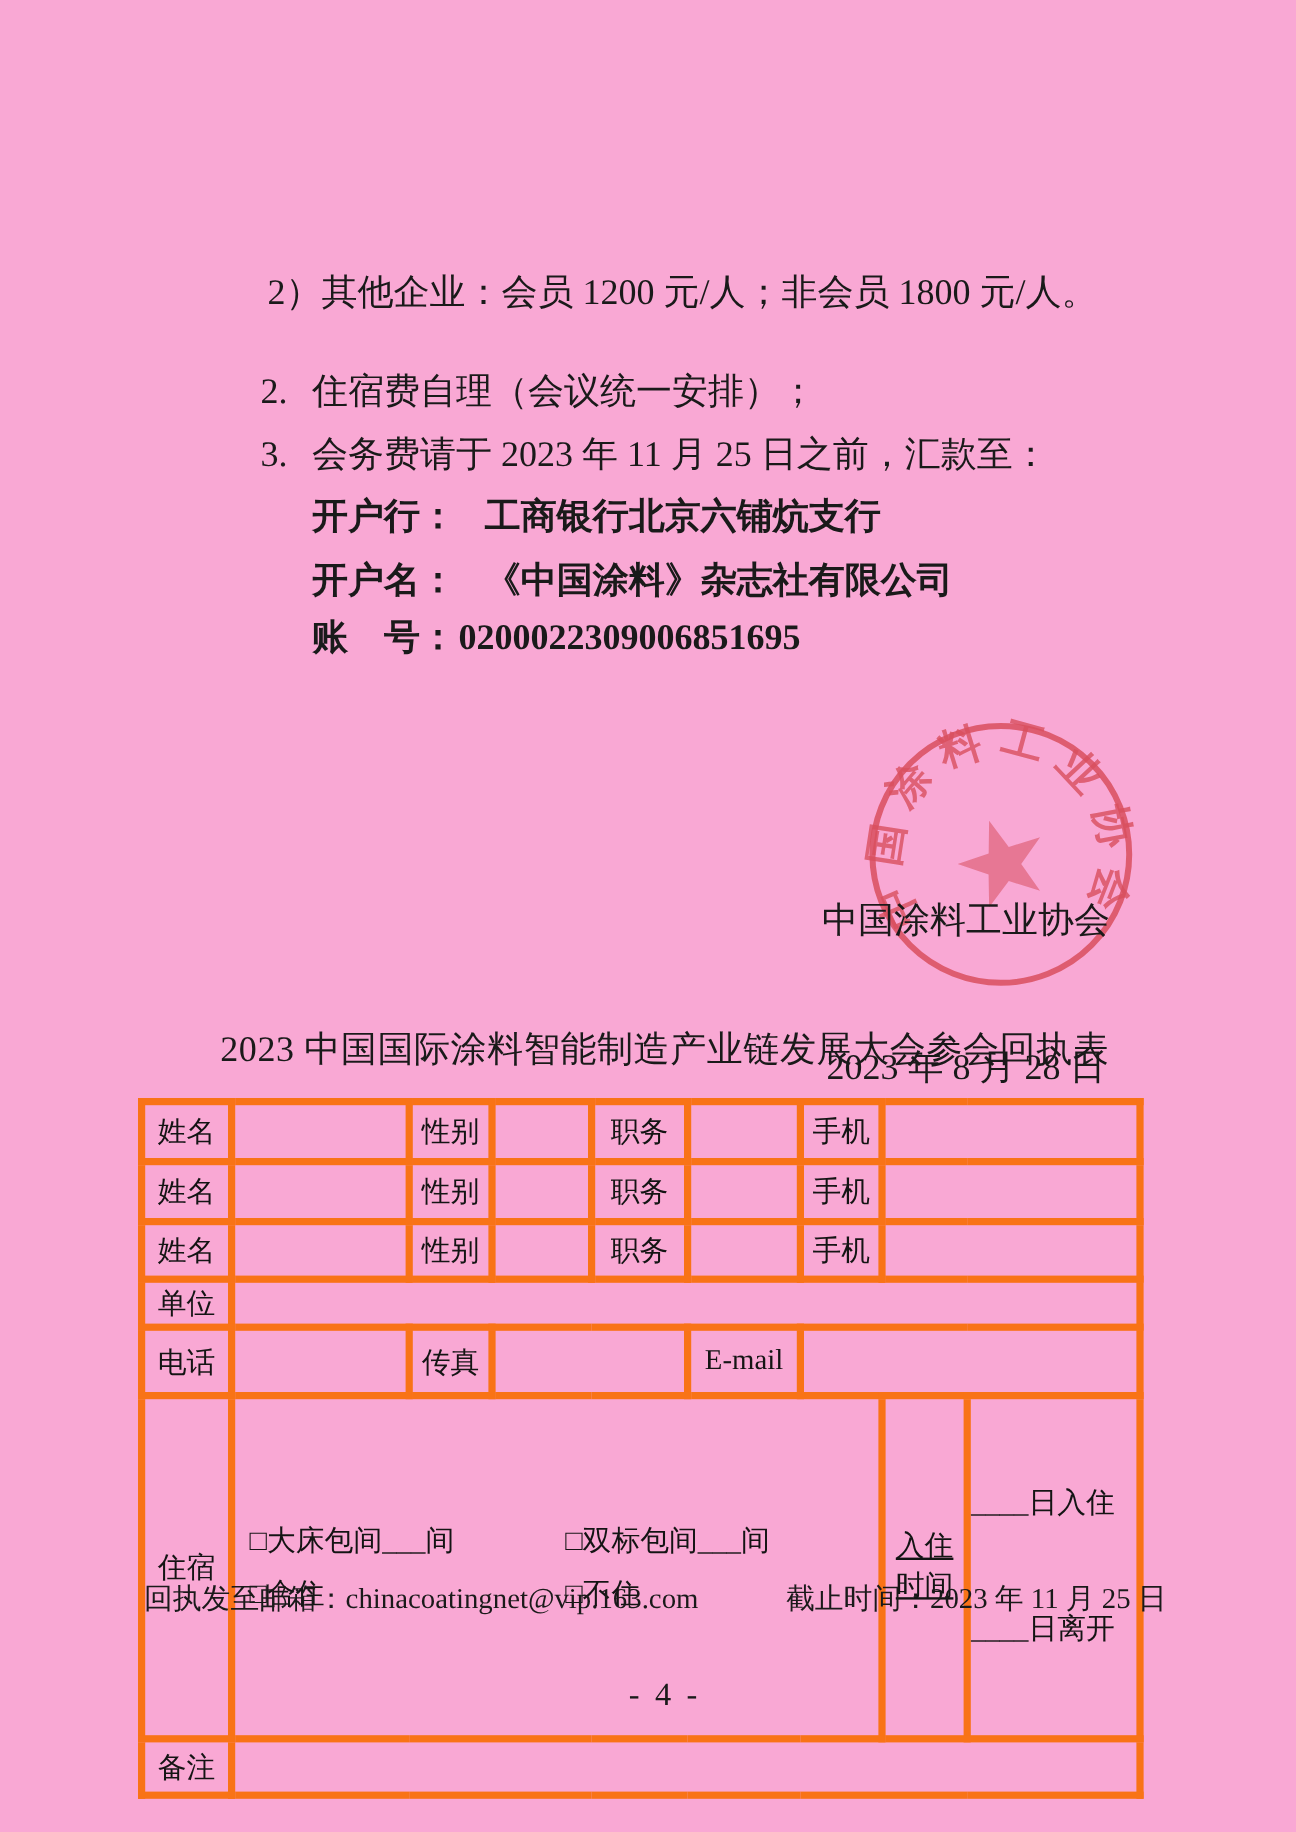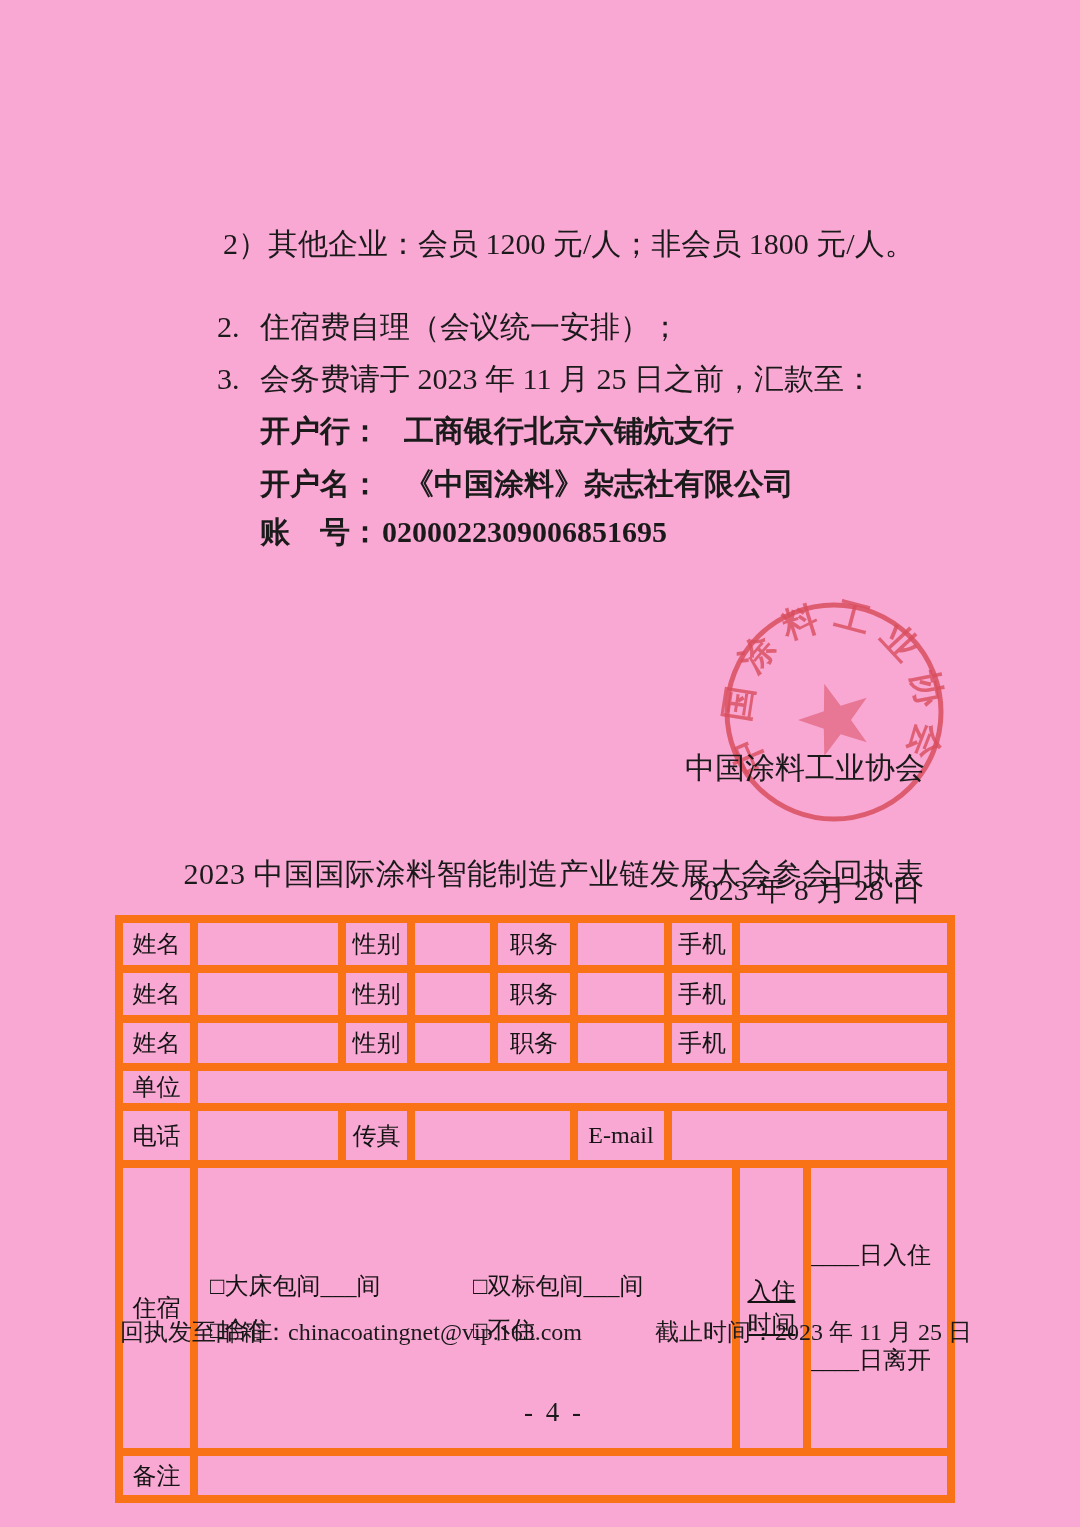--- a/index.html
+++ b/index.html
@@ -27,21 +27,21 @@
   .tbl-title {
     position:absolute; top:854px; left:0; width:100%;
     text-align:center; font-weight:normal; font-size:30px; letter-spacing:0.5px; white-space:pre;
   }
 
   table.form {
     position:absolute; left:115px; top:915px; width:832px;
     border-collapse:collapse; table-layout:fixed;
     font-size:24px; color:#141414;
   }
-  table.form td { border:8px solid #f97316; padding:0; overflow:hidden; }
+  table.form td { border:6px solid #f97316; padding:0; overflow:hidden; }
   td.lbl { text-align:center; white-space:pre; }
   .opts {
     display:grid; grid-template-columns:263px auto;
     row-gap:12px; padding:12px 0 12px 12px; white-space:pre;
   }
   td.checkin { text-align:center; line-height:33px;text-decoration:underline; }
   td.stay { padding-left:22px; line-height:35px; white-space:pre; }
 
   .footer { position:absolute; top:1316px; left:0; width:100%; height:32px; }
   .footer span { position:absolute; font-size:24px; white-space:pre; }

